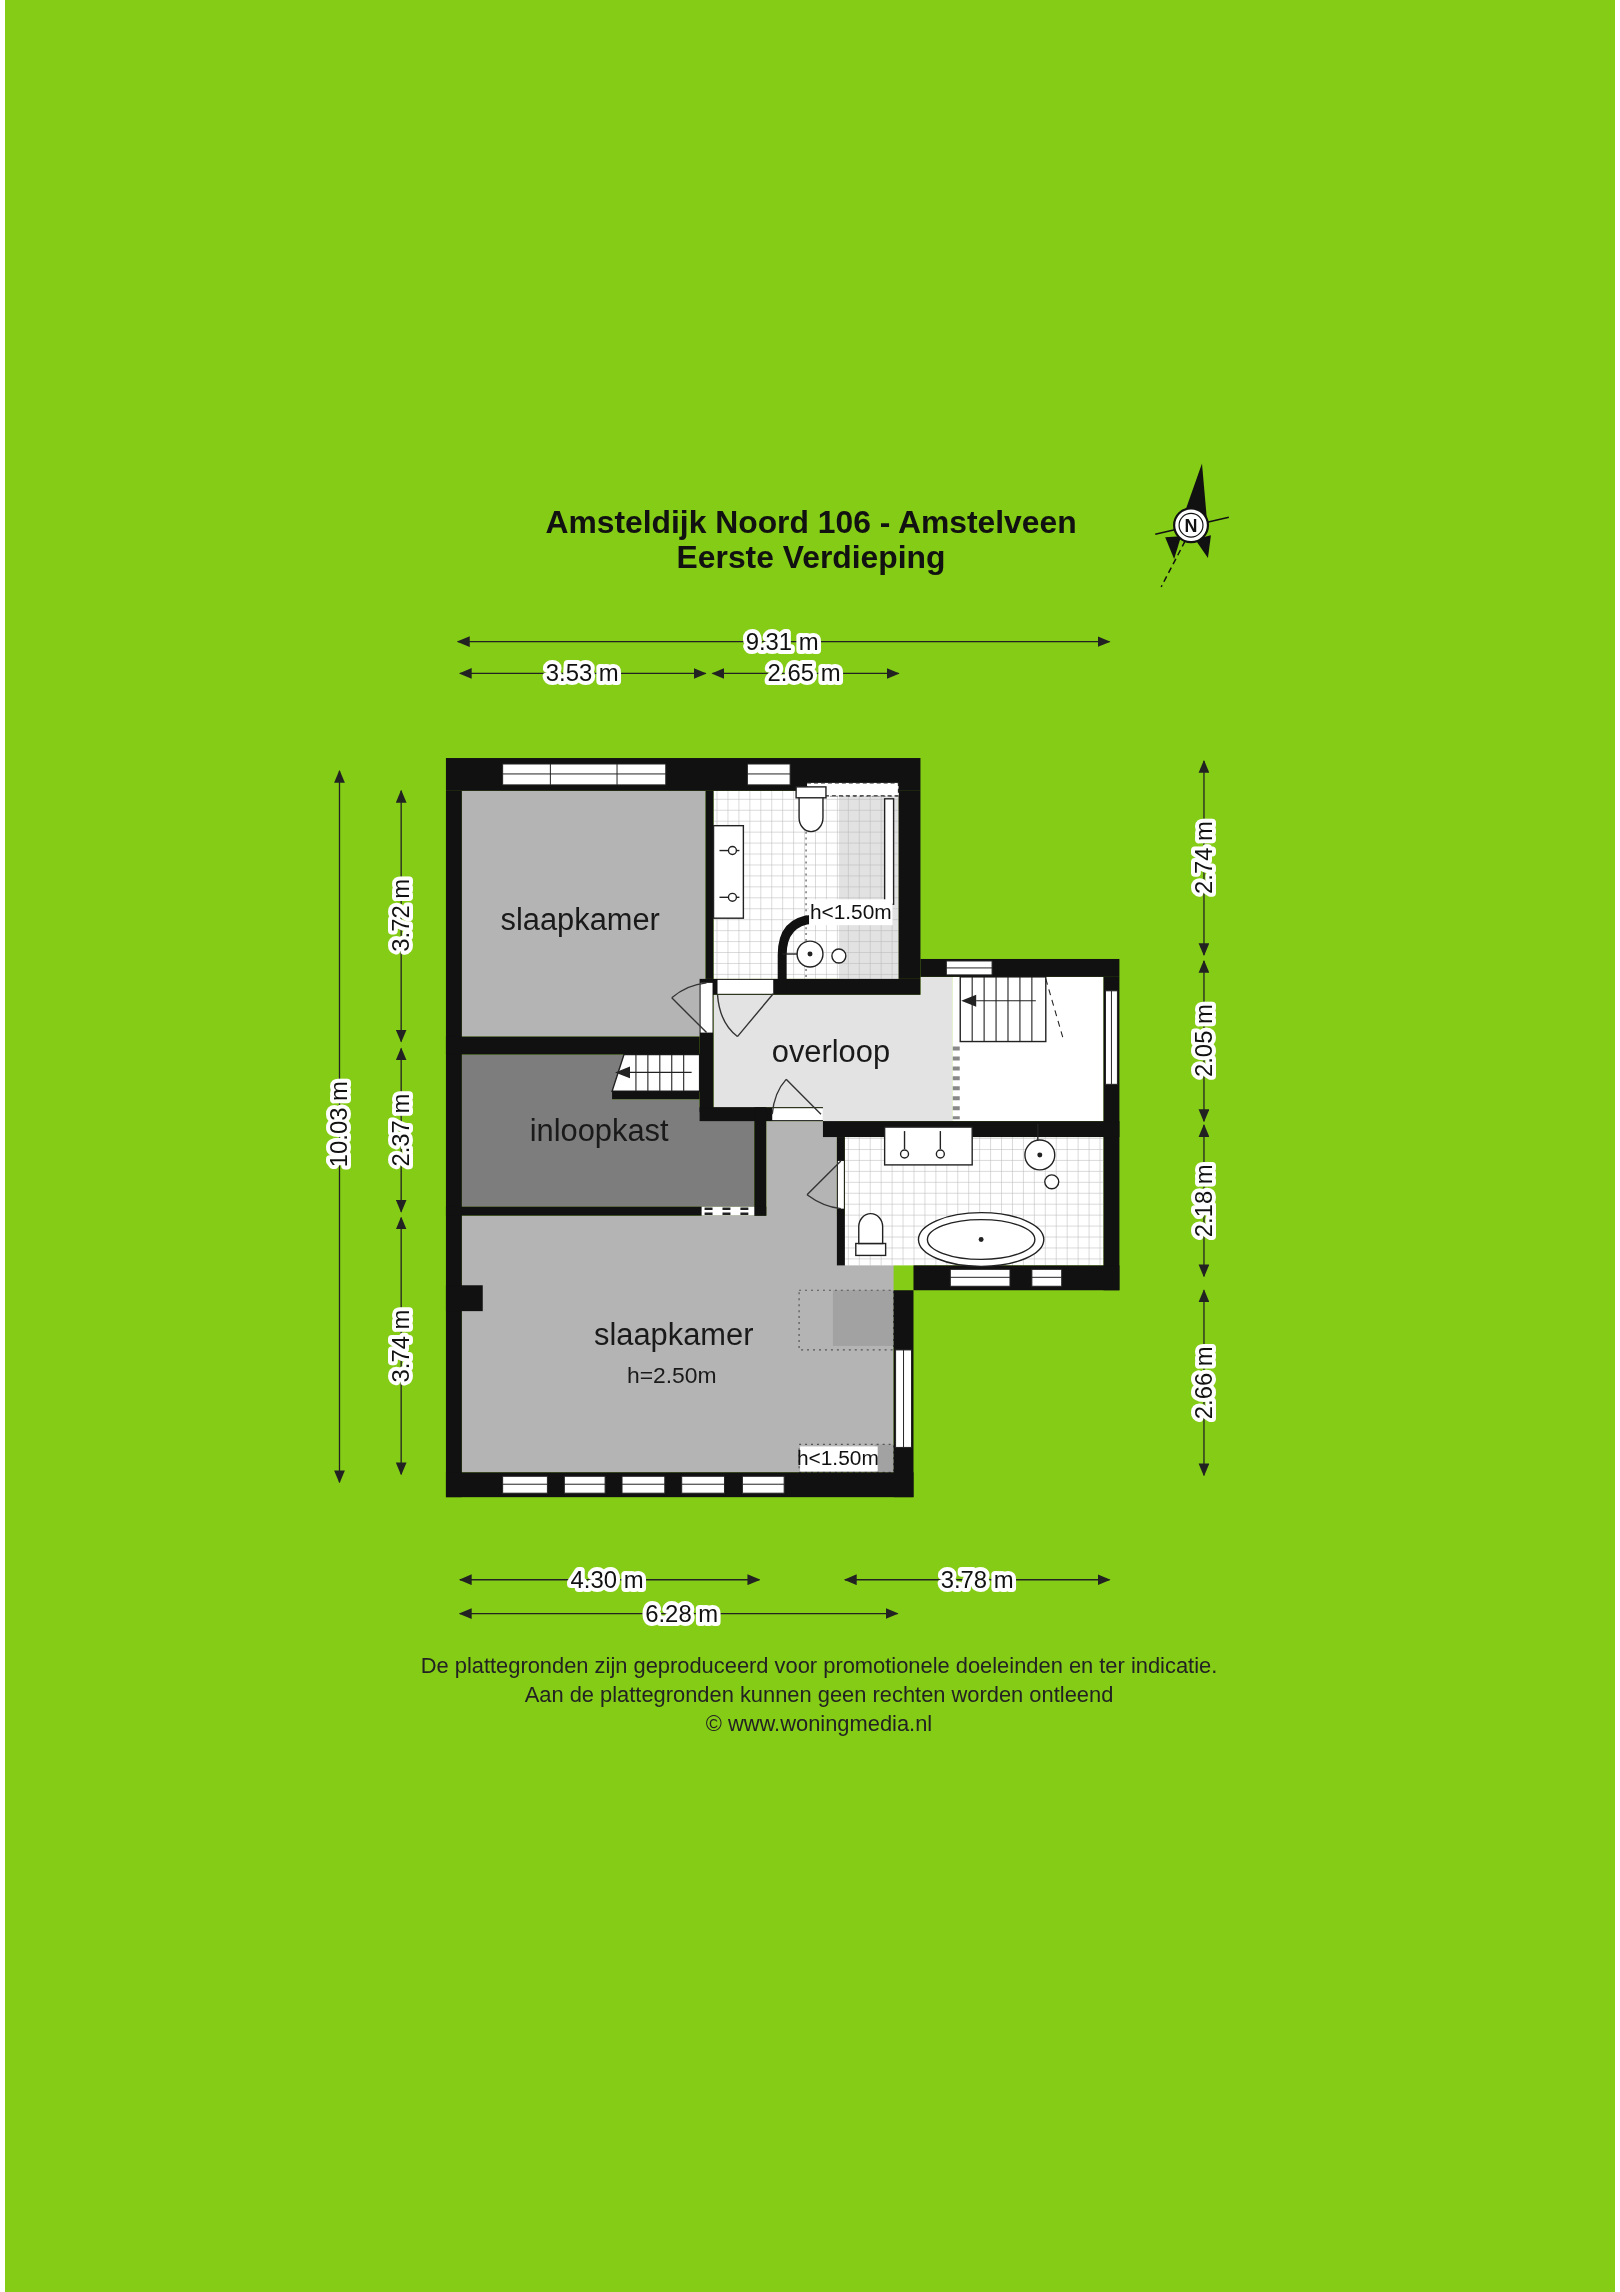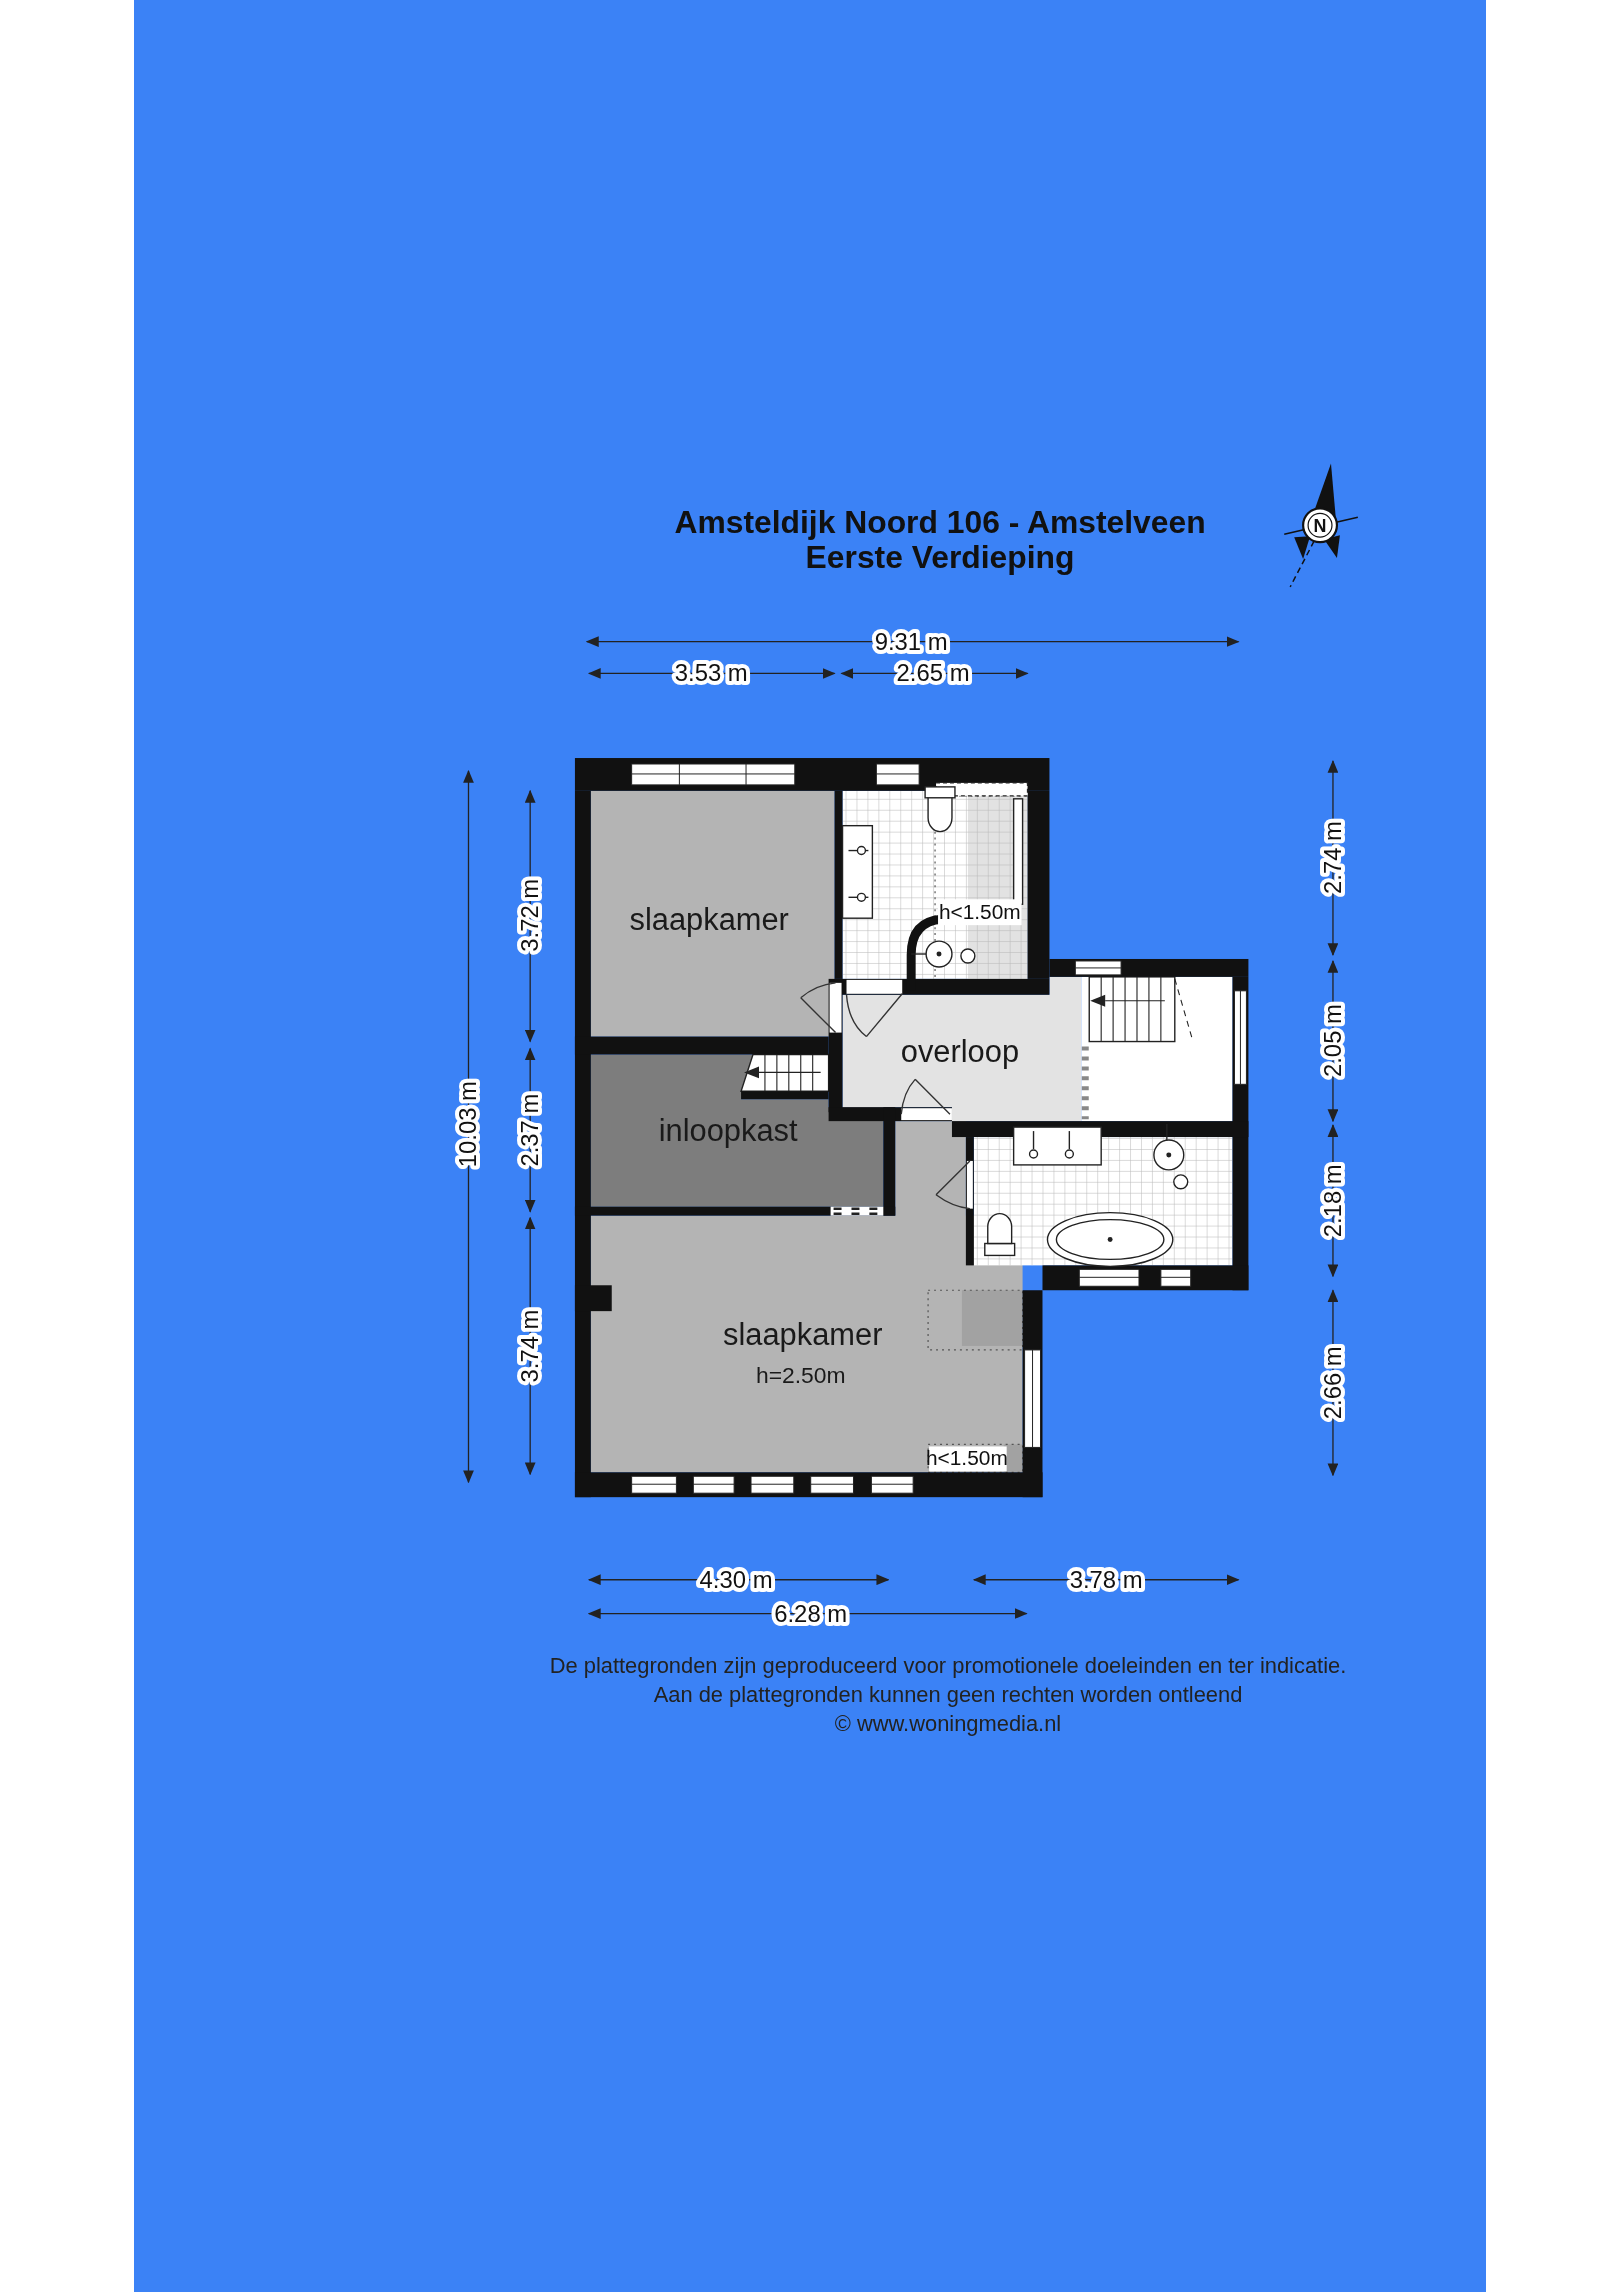--- a/index.html
+++ b/index.html
@@ -1,16 +1,16 @@
 <!DOCTYPE html>
 <html style="--wall: #111111; --room-gray: #b4b4b4; --closet-gray: #7d7d7d; --landing-gray: #e3e3e3; --tile-line: #b6b6b6; --low-ceiling-tint: #a2a2a2; --bath-tint: #e2e2e2; --dim-line: #222222;"><head>
 <meta charset="utf-8">
 <style>
   html,body{margin:0;padding:0;background:#ffffff;}
-  .page{width:1352px;height:2292px;position:relative;background:#3b82f6;margin:0 auto;}
+  .page{width:1610px;height:2292px;position:relative;background:#84cc16;margin:0 auto;}
   svg{display:block;}
   text{font-family:"Liberation Sans","DejaVu Sans",sans-serif;fill:#111;}
   .title-text{font-size:32px;font-weight:bold;text-anchor:middle;}
   .dim{stroke:var(--dim-line);stroke-width:1.3;fill:none;}
   .dimhead{fill:var(--dim-line);}
   .dimtext{font-size:24px;text-anchor:middle;paint-order:stroke;stroke:#ffffff;stroke-width:8px;stroke-linejoin:round;}
   .roomtext{font-size:31px;text-anchor:middle;fill:#1a1a1a;}
   .notetext{font-size:23px;text-anchor:middle;fill:#1a1a1a;}
   .smallnote{font-size:21px;text-anchor:middle;fill:#111;}
   .footer-text{font-size:22px;text-anchor:middle;fill:#222;}

